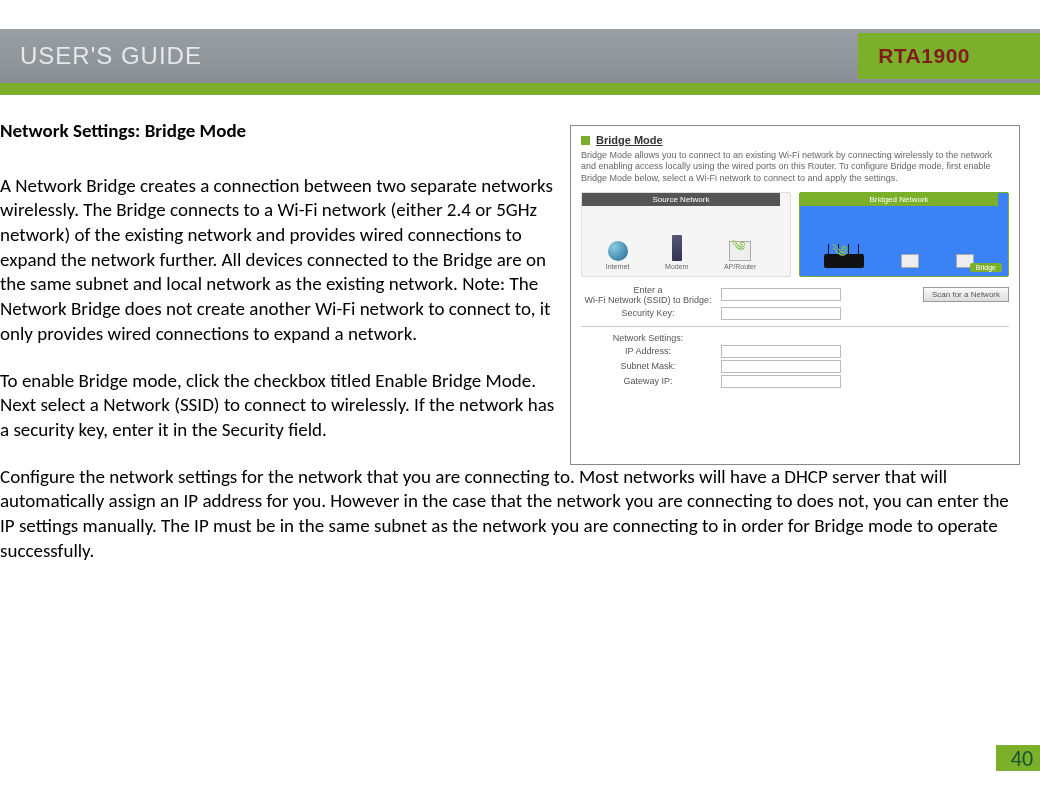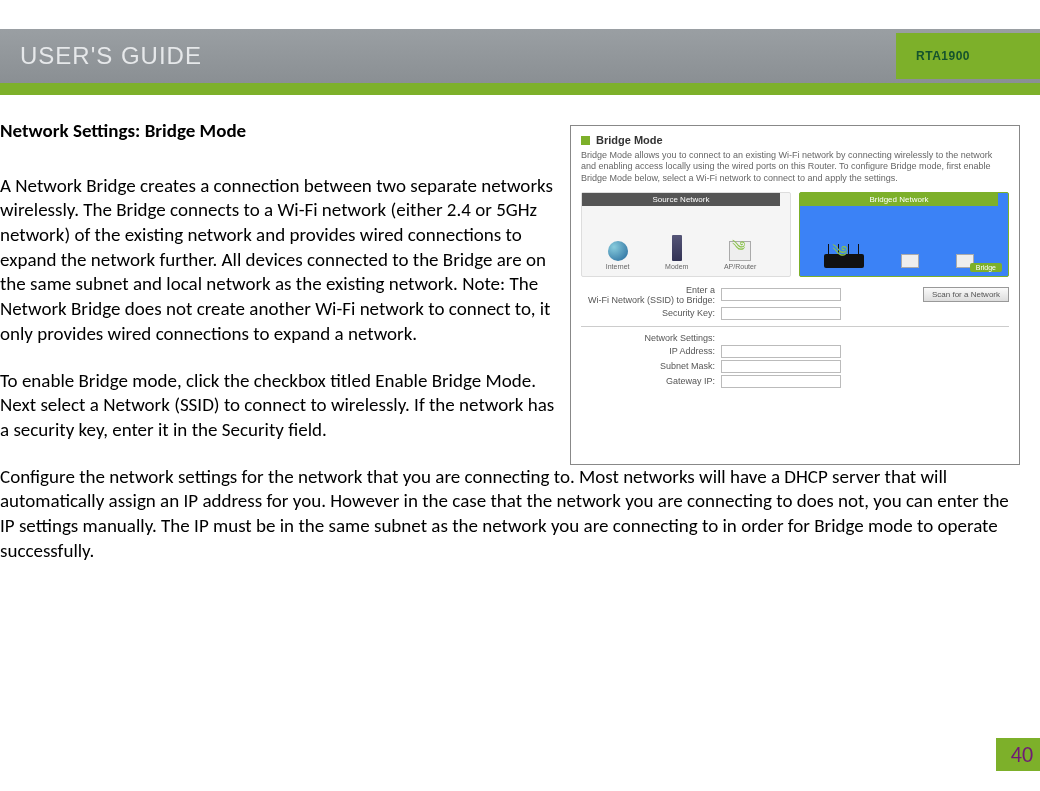--- a/index.html
+++ b/index.html
@@ -29,22 +29,22 @@
   }
   .header-model-wrap {
     background: #7db02a;
     height: 46px;
     display: flex;
     align-items: center;
     padding: 0 70px 0 20px;
     margin-right: -20px;
   }
   .header-model {
-    color: #14532d;
-    font-size: 12px;
+    color: #7f1d1d;
+    font-size: 21px;
     font-weight: bold;
     letter-spacing: 0.5px;
   }
   .green-stripe {
     height: 12px;
     background: #7db02a;
   }
 
   .content {
     padding: 24px 20px 0 0;
@@ -77,21 +77,21 @@
     flex-shrink: 0;
     margin-top: 6px;
   }
   .panel-title-row {
     display: flex;
     align-items: center;
     gap: 6px;
     margin-bottom: 4px;
   }
   .sq-green { width: 9px; height: 9px; background: #7db02a; }
-  .panel-title { font-weight: bold; color: #333; font-size: 11px; }
+  .panel-title { font-weight: bold; color: #333; font-size: 11px; text-decoration: underline; }
   .panel-desc { font-size: 9px; line-height: 1.25; color: #666; margin-bottom: 8px; }
 
   .diagram {
     display: flex;
     gap: 8px;
     margin-bottom: 8px;
   }
   .diag-half {
     flex: 1;
     border-radius: 2px;
@@ -135,21 +135,21 @@
 
   .form-row {
     display: flex;
     align-items: center;
     font-size: 9px;
     color: #555;
     margin: 2px 0;
   }
   .form-label {
     width: 140px;
-    text-align: right;
+    text-align: center;
     padding-right: 6px;
   }
   .form-input {
     width: 120px;
     height: 13px;
     border: 1px solid #bbb;
     background: #fff;
   }
   .btn-scan {
     margin-left: auto;
@@ -168,23 +168,23 @@
     padding: 0 20px 0 0;
     font-size: 19px;
     line-height: 1.3;
   }
 
   .page-num {
     position: absolute;
     right: 0;
     bottom: 20px;
     width: 44px;
-    height: 33px;
+    height: 26px;
     background: #7db02a;
-    color: #701a75;
+    color: #14532d;
     font-size: 22px;
     display: flex;
     align-items: center;
     justify-content: center;
     padding-left: 8px;
   }
 </style>
 </head>
 <body>
 

